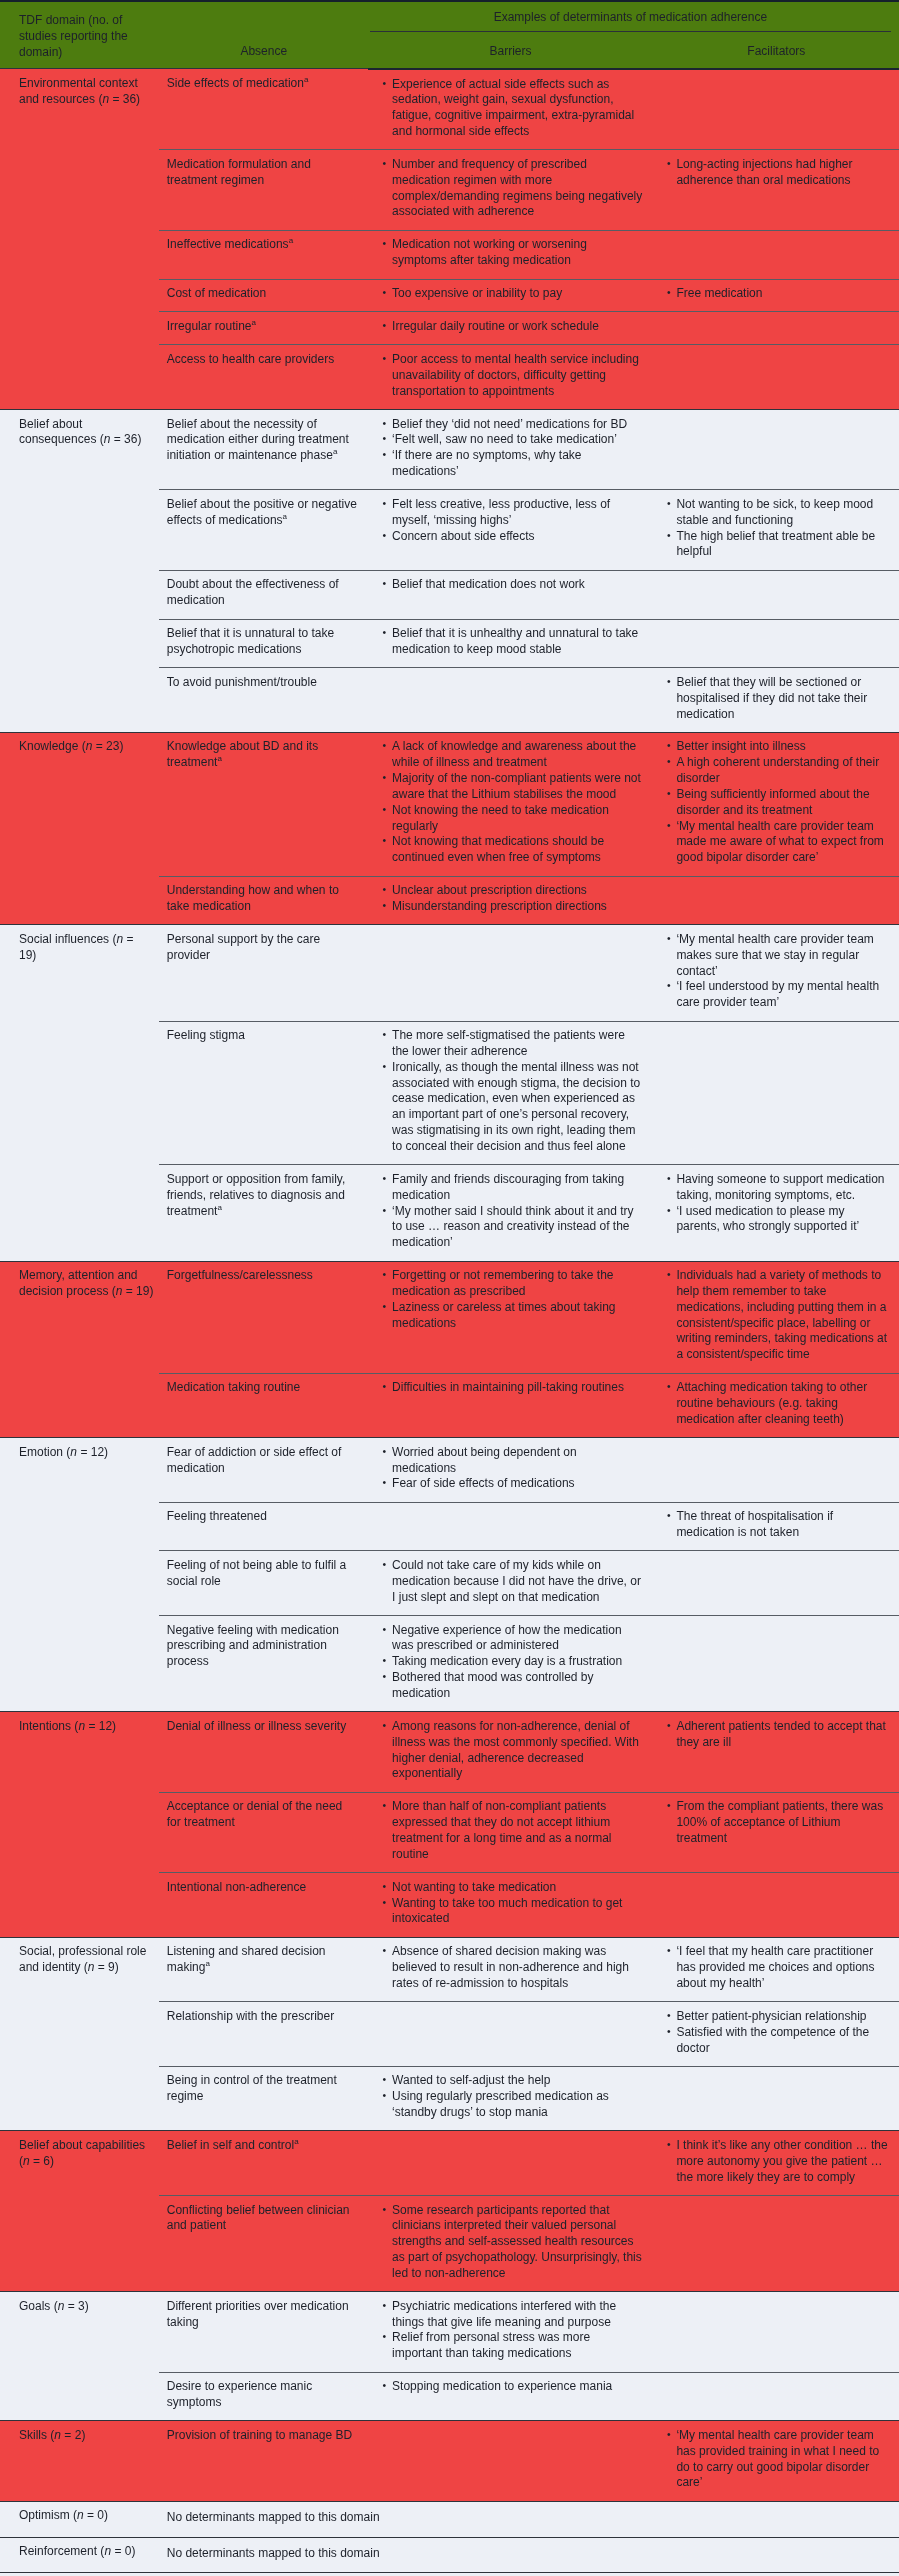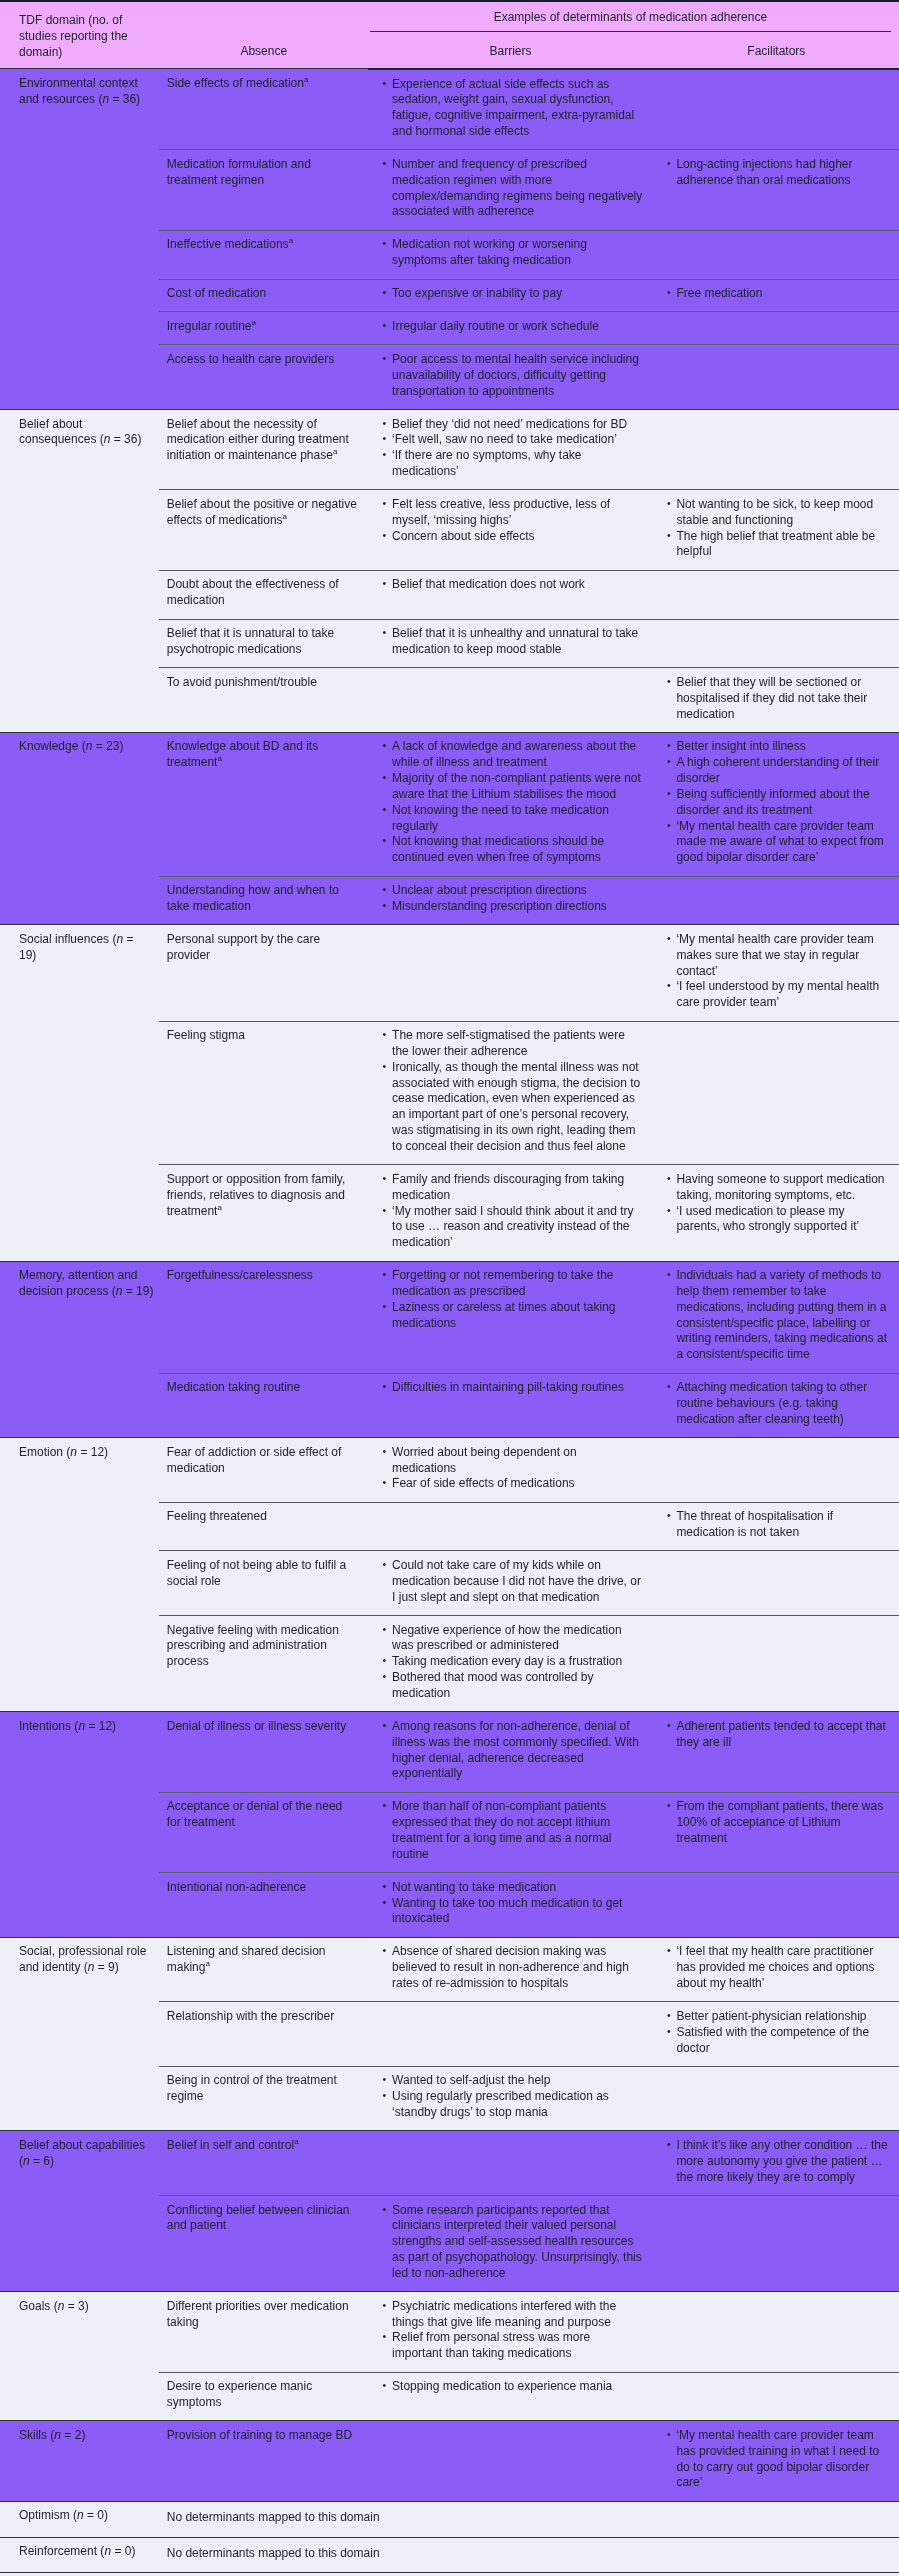--- a/index.html
+++ b/index.html
@@ -18,21 +18,21 @@
     border-bottom:2.8px solid #15202c;
     font-size:12px;
     line-height:1.32;
   }
   col.c1 { width:159px; }
   col.c2 { width:209px; }
   col.c3 { width:284px; }
   col.c4 { width:247px; }
 
   thead th {
-    background:#f0abfc;
+    background:#4d7c0f;
     font-weight:normal;
     font-size:12px;
     color:#1d212a;
   }
   thead tr.h-top th { border-bottom:none; }
   th.h-domain {
     text-align:left;
     vertical-align:top;
     padding:11.4px 7.6px 7.6px 19px;
   }
@@ -48,21 +48,21 @@
     border-bottom:1.1px solid #2a3038;
   }
   th.h-sub {
     vertical-align:bottom;
     padding:5.7px 3.8px 8.5px 3.8px;
   }
   thead tr.h-sub-row th { border-bottom:2.3px solid #1b2530; }
   th.h-domain, th.h-themes { border-bottom:2.3px solid #1b2530; }
 
   tbody td { vertical-align:top; }
-  tr.sec-gray td { background:#8b5cf6; }
+  tr.sec-gray td { background:#ef4444; }
   tr.sec-blue td { background:#edf0f6; }
 
   td.domain-cell  { padding:6.6px 5.7px 9.5px 19px; }
   td.theme-cell   { padding:6.6px 11.4px 9.5px 7.6px; }
   td.cell-list    { padding:6.6px 9.5px 9.5px 13.3px; }
   td.note-cell    { padding:8.5px 9.5px 10.4px 7.6px; }
 
   tr.theme-sep td { border-top:0.9px solid #575c64; }
   tr.domain-start td { border-top:1.7px solid #2e333b; }
 

